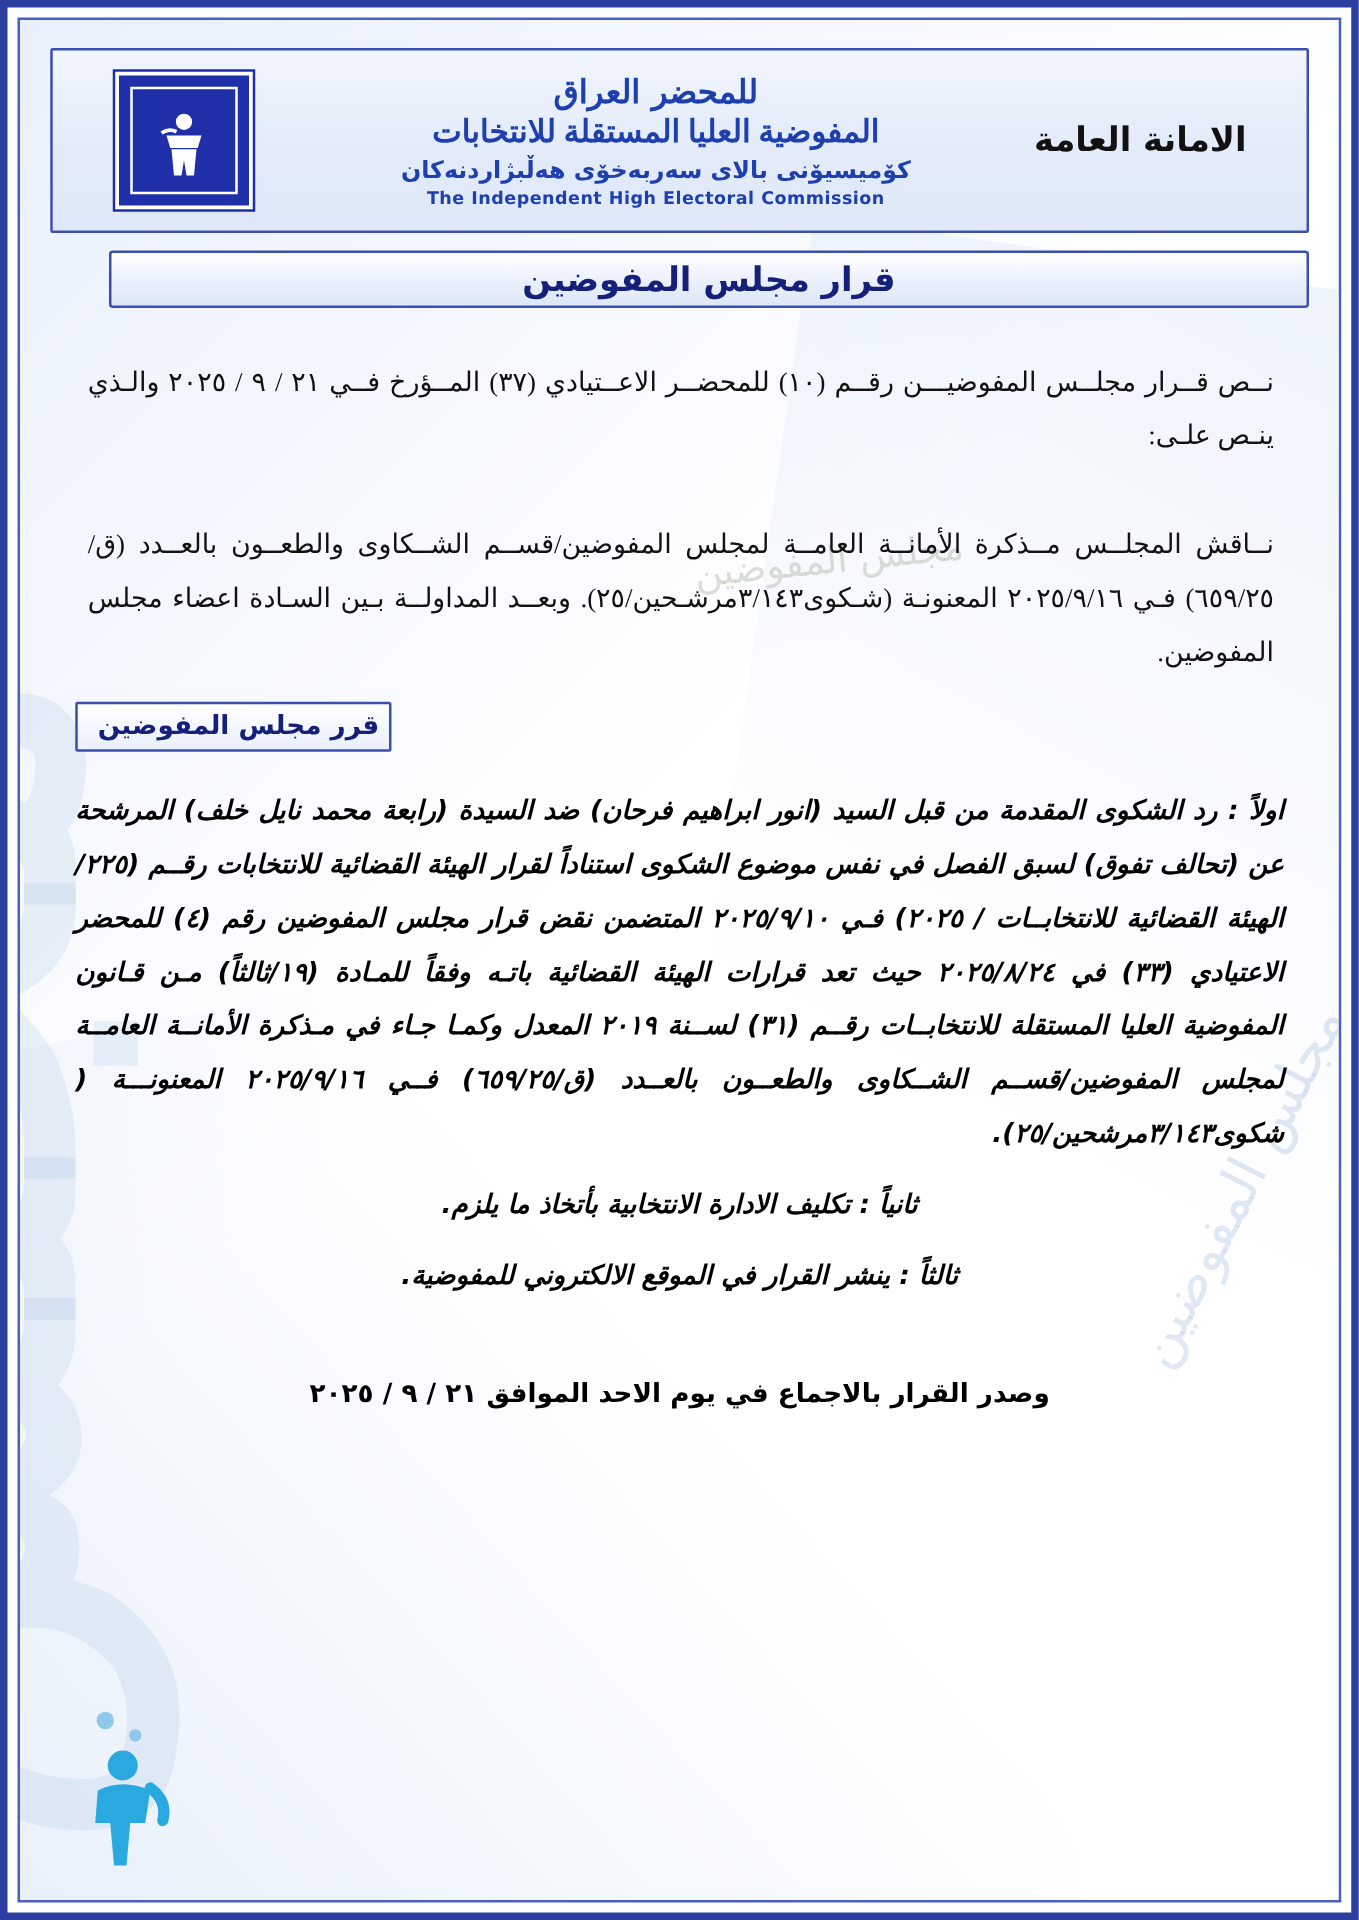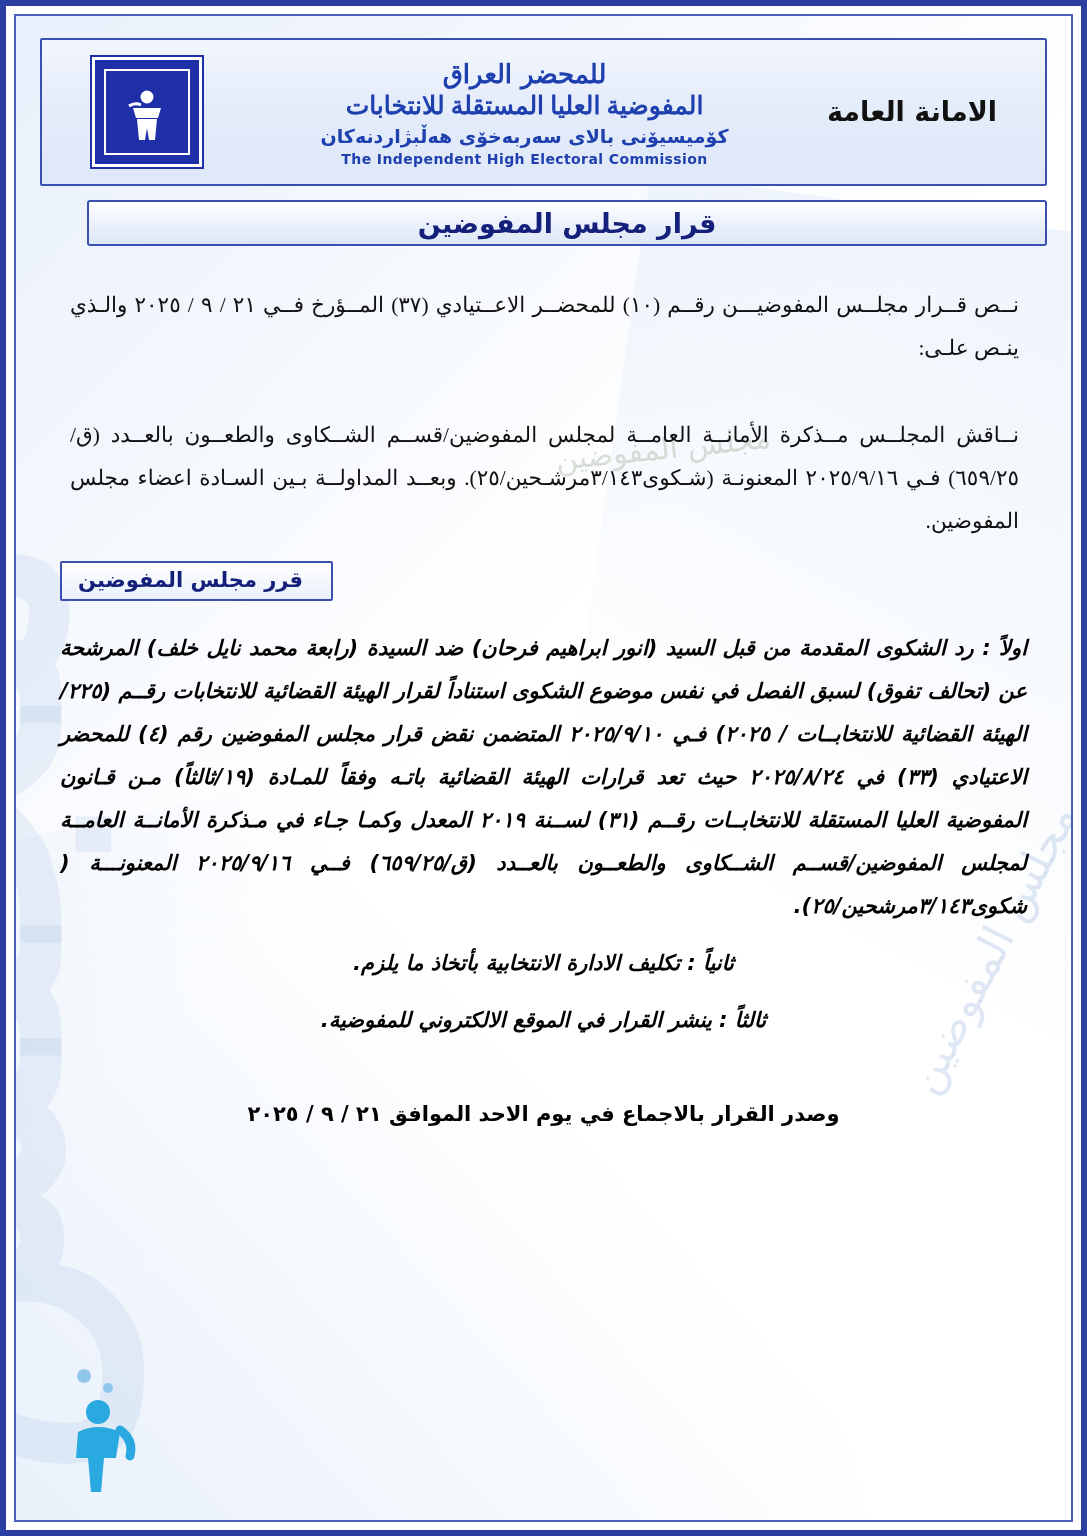--- a/index.html
+++ b/index.html
@@ -219,21 +219,21 @@
     text-align: justify;
     padding-left: 10px;
     padding-right: 8px;
   }
   .para-gap { height: 26px; }
 
   .decision-chip {
     display: inline-block;
     border: 2px solid #3a4fb0;
     background: linear-gradient(180deg,#ffffff 0%, #e9f0fb 100%);
-    padding: 5px 28px 7px 16px;
+    padding: 5px 8px 7px 16px;
     font-size: 21px;
     font-weight: bold;
     color: #14207a;
     border-radius: 2px;
   }
   .chip-row {
     text-align: left;
     margin: 10px 0 26px 0;
   }
 

